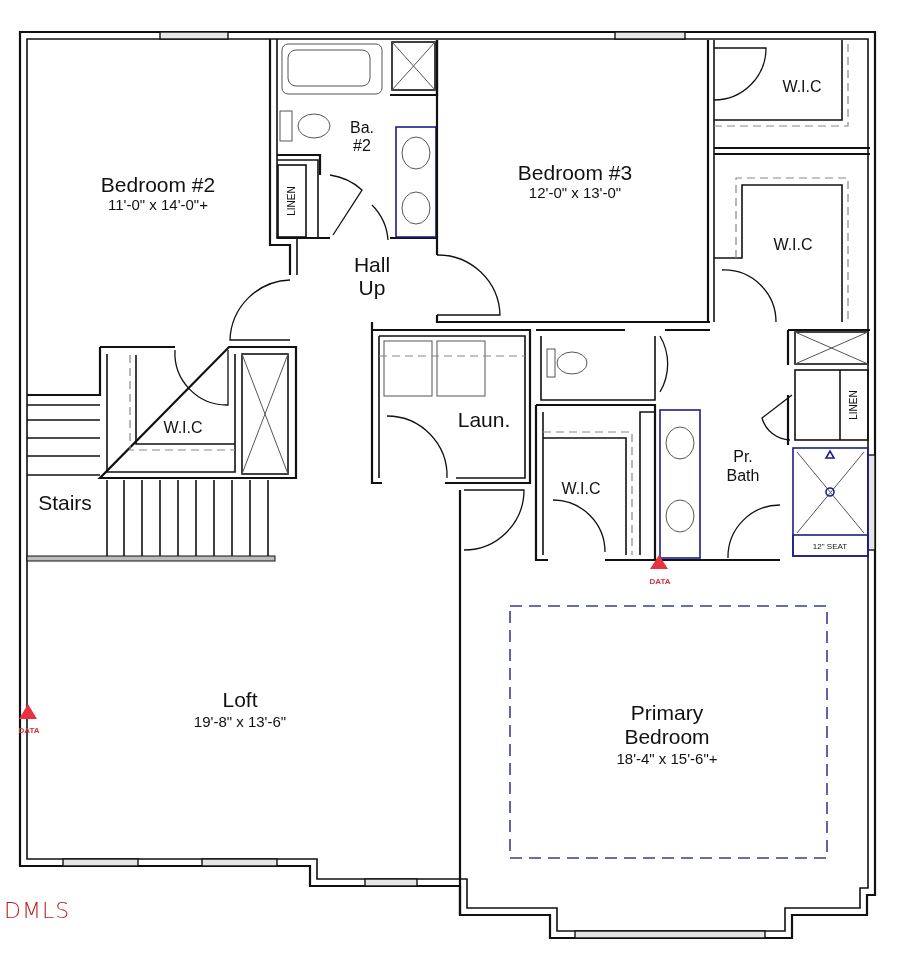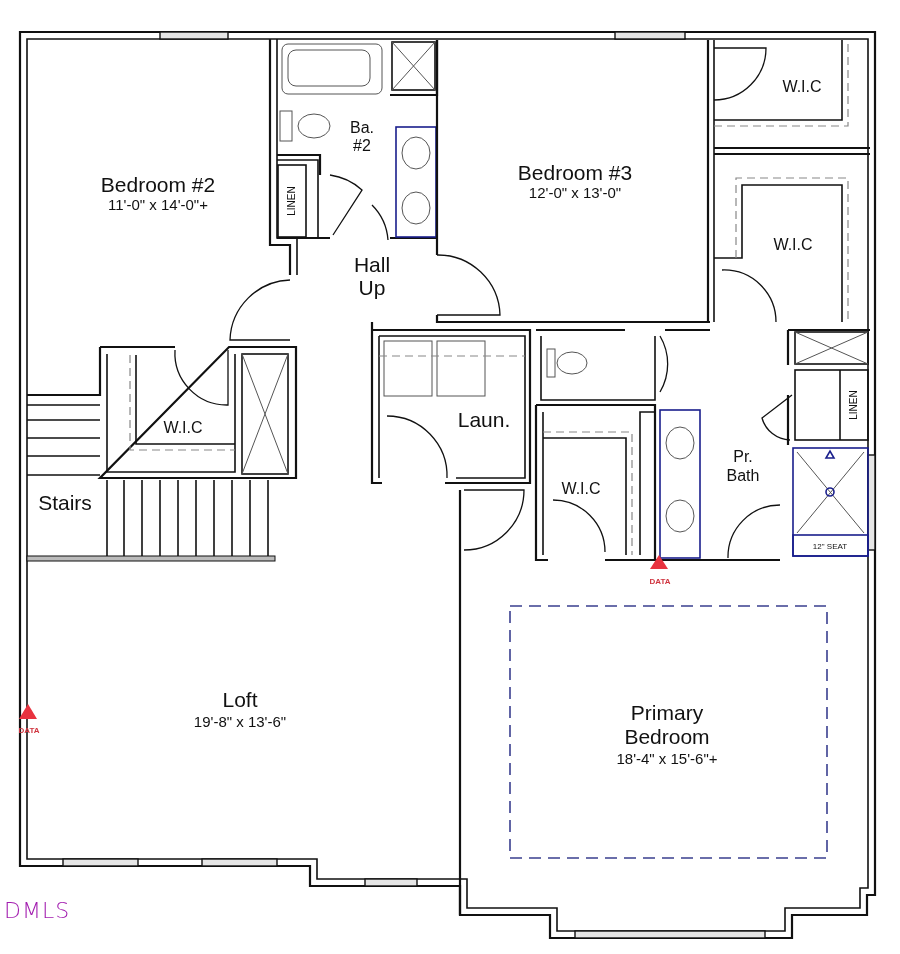--- a/index.html
+++ b/index.html
@@ -12,21 +12,21 @@
   .dash { fill:none; stroke:#888; stroke-width:1.2; stroke-dasharray:8 5; }
   .dash-blue { fill:none; stroke:#3a3f8f; stroke-width:1.6; stroke-dasharray:12 7; }
   .door { fill:none; stroke:#111; stroke-width:1.3; }
   .window { fill:#e6e6e6; stroke:#111; stroke-width:1.4; }
   .lbl { font-family:"Liberation Sans", sans-serif; fill:#111; text-anchor:middle; }
   .room-name { font-size:21px; }
   .room-dim { font-size:15px; }
   .small { font-size:16px; }
   .tiny { font-size:10px; }
   .data-lbl { font-family:"Liberation Sans", sans-serif; font-size:8px; font-weight:bold; fill:#d0343f; text-anchor:middle; }
-  .watermark { position:absolute; left:4px; top:898px; font-size:22px; color:#a21caf; letter-spacing:1px; font-weight:300; font-family:"DejaVu Sans", sans-serif; }
+  .watermark { position:absolute; left:4px; top:898px; font-size:22px; color:#b91c1c; letter-spacing:1px; font-weight:300; font-family:"DejaVu Sans", sans-serif; }
 </style>
 </head>
 <body>
 
 <svg id="plan" viewBox="0 0 900 954" xmlns="http://www.w3.org/2000/svg">
 
   <g>
 
     <path class="wall" d="M20,32 L875,32 L875,895 L867,895 L867,915 L792,915 L792,938 L550,938 L550,915 L460,915 L460,886 L310,886 L310,866 L20,866 Z"></path>
 

